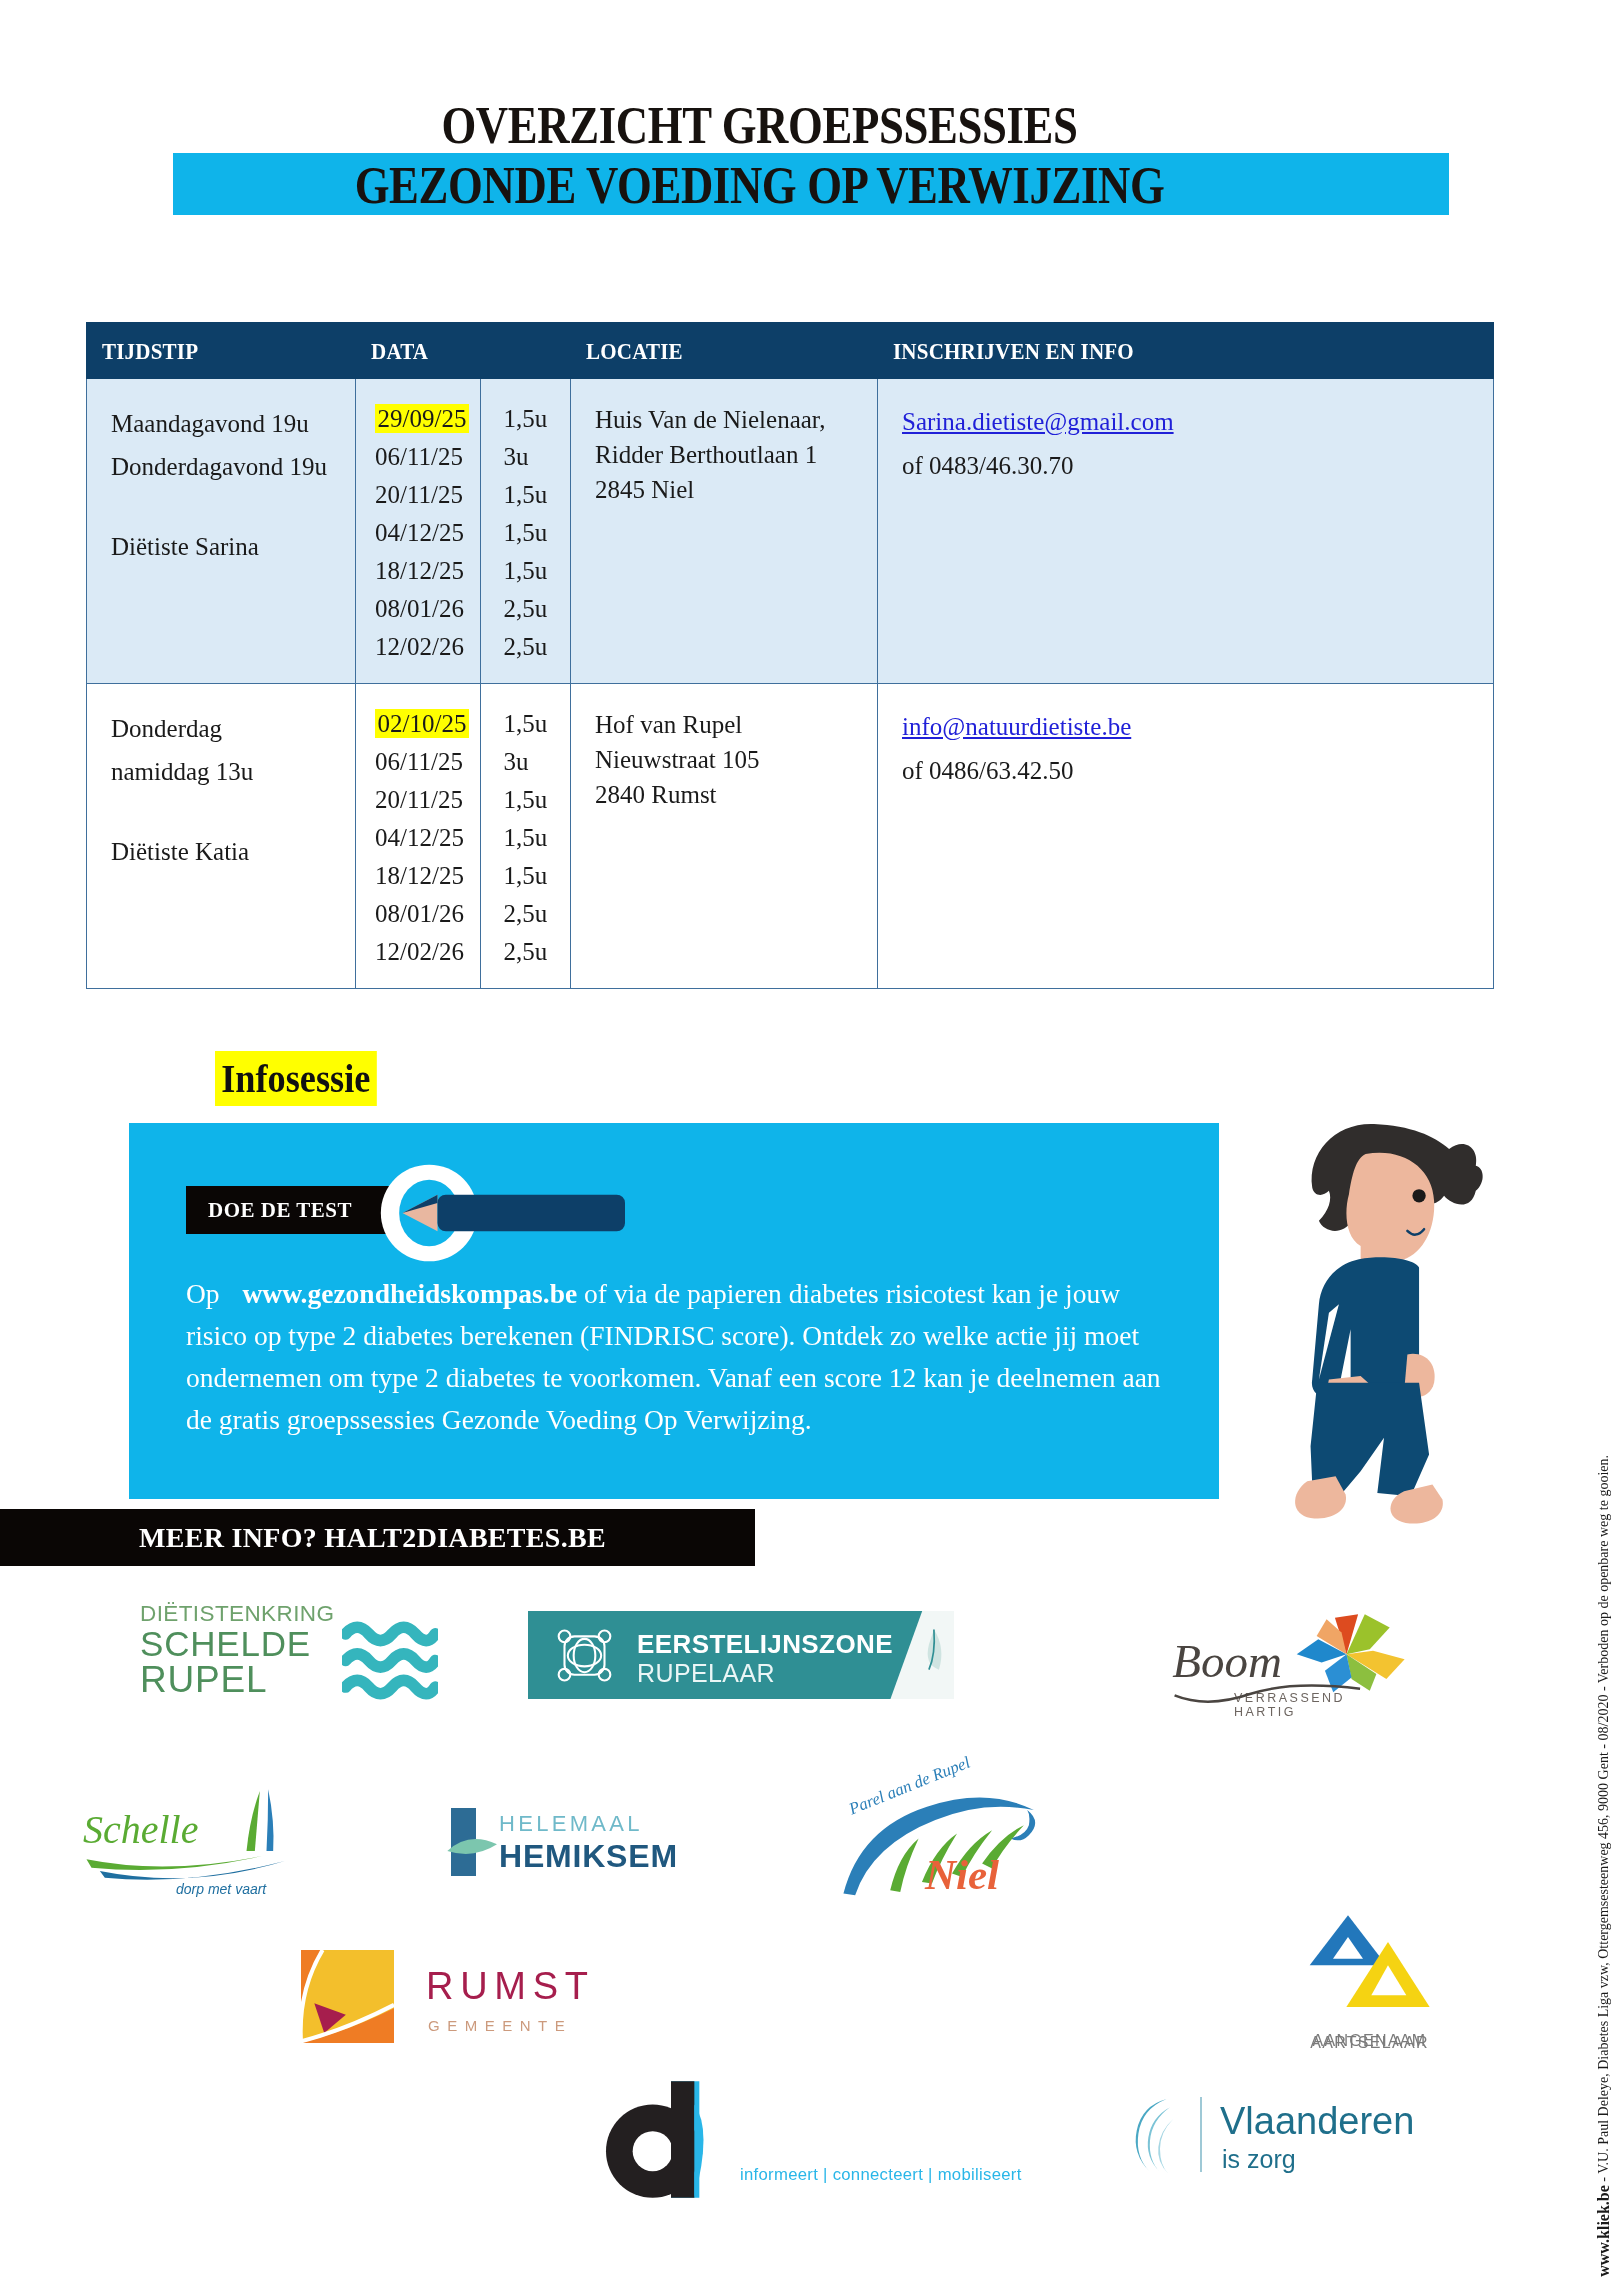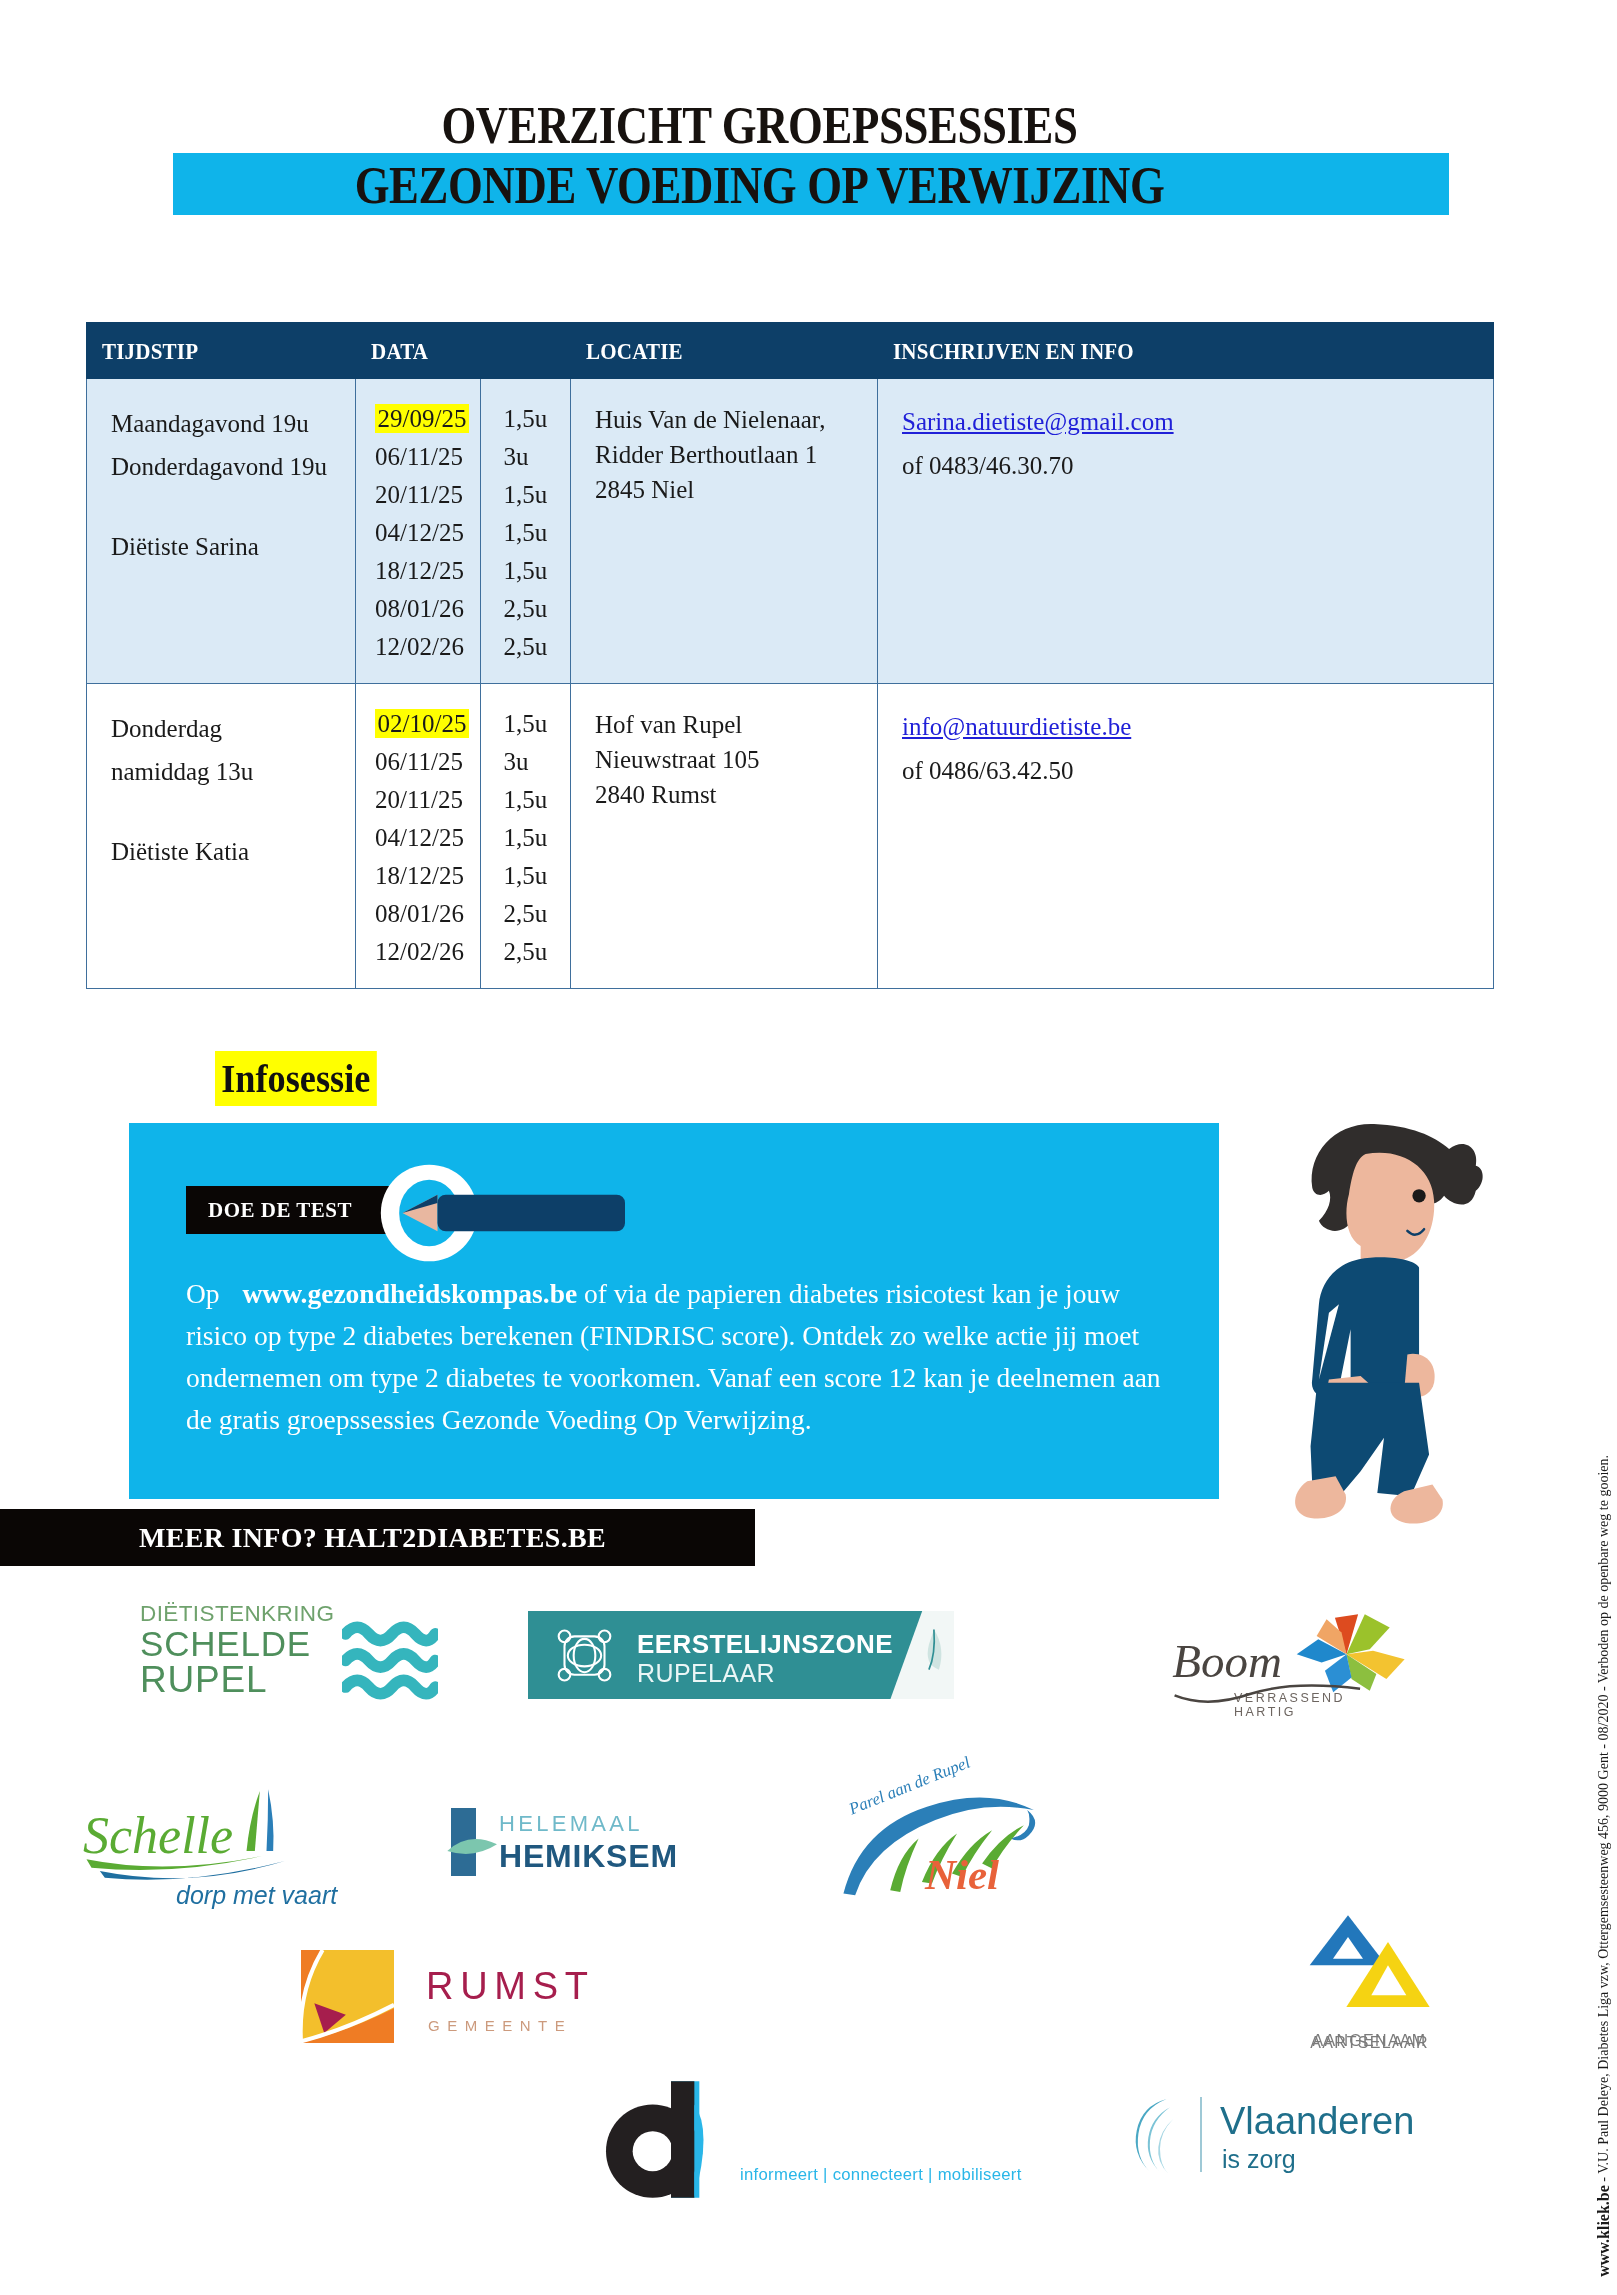--- a/index.html
+++ b/index.html
@@ -212,22 +212,22 @@
   .elz-t1 { position:absolute; left:109px; top:18.4px; font-family:"Liberation Sans", sans-serif; font-weight:bold; font-size:26px; color:#ffffff; letter-spacing:0.4px;}
   .elz-t2 { position:absolute; left:109px; top:48px; font-family:"Liberation Sans", sans-serif; font-size:25px; color:#eaf6f6; letter-spacing:0.4px;}
 
   
   .boom-wrap { left: 1169px; top: 1611px; width: 242px; height: 100px; }
   .boom-name { position:absolute; left:3.3px; top:23.4px; font-family:"Liberation Serif", serif; font-style:italic; font-size:47px; color:#4a4541; }
   .boom-sub { position:absolute; left:65px; top:80px; font-family:"Liberation Sans", sans-serif; font-size:12.5px; letter-spacing:2.5px; color:#6d6560; }
 
   
   .schelle-wrap { left: 83px; top: 1786px; width: 267px; height: 125px; }
-  .schelle-name { position:absolute; left:0; top:20px; font-family:"Liberation Serif", serif; font-style:italic; font-size:52px; color:#5aab33; }
-  .schelle-sub { position:absolute; left:93px; top:95px; font-family:"Liberation Sans", sans-serif; font-style:italic; font-size:25px; color:#1f6fa0; }
+  .schelle-name { position:absolute; left:0; top:20px; font-family:"Liberation Serif", serif; font-style:italic; font-size:40px; color:#5aab33; }
+  .schelle-sub { position:absolute; left:93px; top:95px; font-family:"Liberation Sans", sans-serif; font-style:italic; font-size:14px; color:#1f6fa0; }
 
   
   .hemi-wrap { left: 451px; top: 1803px; width: 250px; height: 92px; }
   .hemi-bar { position:absolute; left:0; top:5px; width:25px; height:68px; background:#2d6c95; }
   .hemi-t1 { position:absolute; left:48px; top:8.3px; font-family:"Liberation Sans", sans-serif; font-size:22px; letter-spacing:3.3px; color:#6fb9c9; }
   .hemi-t2 { position:absolute; left:48px; top:35px; font-family:"Liberation Sans", sans-serif; font-weight:bold; font-size:32px; letter-spacing:0.8px; color:#20587f; }
 
   
   .niel-wrap { left: 835px; top: 1770px; width: 209px; height: 142px; }
   .niel-sub { position:absolute; left:15px; top:30px; font-family:"Liberation Serif", serif; font-style:italic; font-size:16.7px; color:#2b7fb8; transform:rotate(-22deg); transform-origin:0 50%;}

